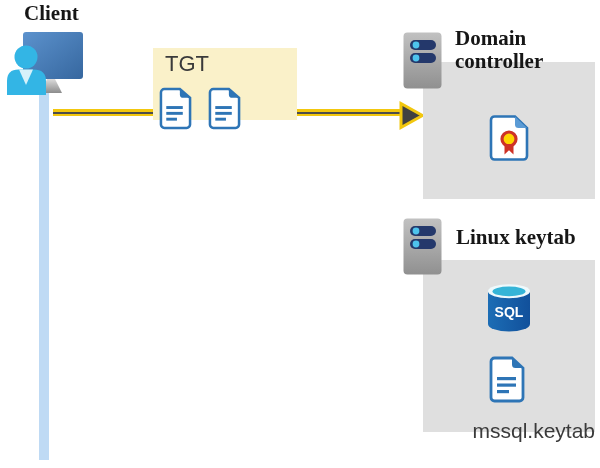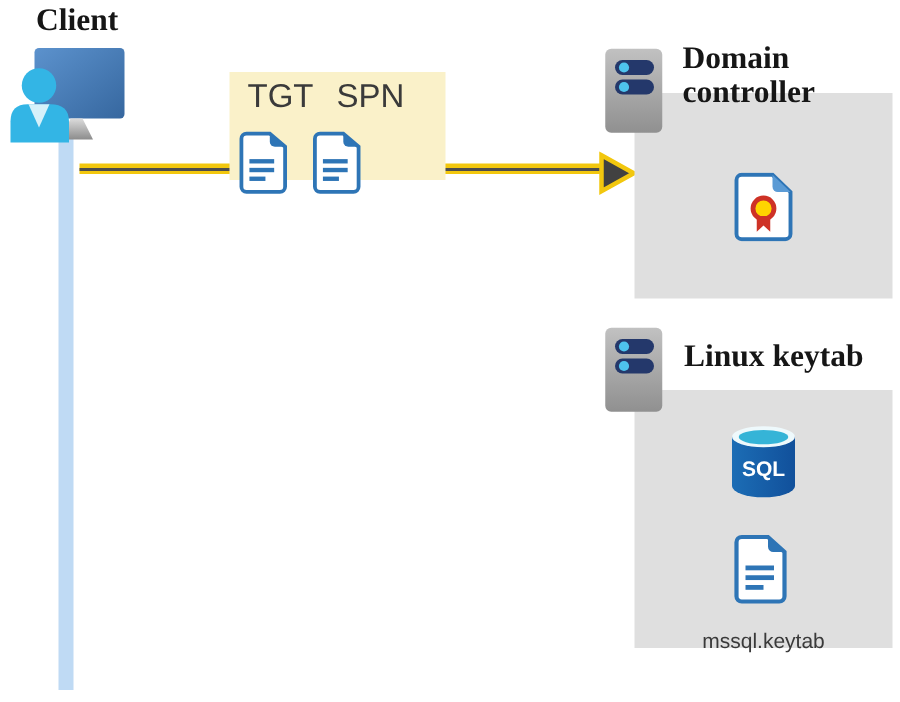--- a/index.html
+++ b/index.html
@@ -26,21 +26,21 @@
   .panel.dc{top:62px;height:137px;}
   .panel.linux{top:260px;height:172px;}
 
   .server-icon{position:absolute;left:403px;width:39px;height:57px;}
   .server-icon.dc{top:32px;}
   .server-icon.linux{top:218px;}
 
   .cert-icon{position:absolute;left:489px;top:115px;width:40px;height:46px;}
   .sql-icon{position:absolute;left:488px;top:284px;width:42px;height:48px;}
   .keytab-doc{position:absolute;left:489px;top:356px;width:36px;height:47px;}
-  .keytab-label{position:absolute;left:0;right:0;top:159px;text-align:center;font-size:14px;color:var(--label-text,#3a3a3a);}
+  .keytab-label{position:absolute;left:0;right:0;top:159px;text-align:right;font-size:21px;color:var(--label-text,#3a3a3a);}
 
   .client-label{left:24px;top:2px;}
   .dc-label{left:455px;top:3px;margin-top:24px;}
   .linux-label{left:456px;top:226px;}
   .client-icon{position:absolute;left:5px;top:30px;width:80px;height:66px;}
 </style>
 </head>
 <body>
 
 <div id="stage">
@@ -67,21 +67,20 @@
     <polygon points="42,49 50,49 57,63 36,63" fill="url(#standGrad)"></polygon>
     <g>
       <circle cx="21" cy="27" r="11.5" style="fill:var(--person-cyan,#33b5e5)"></circle>
       <path d="M2 65 L2 51 Q2 39.5 13.5 39.5 L28.5 39.5 Q41 39.5 41 51 L41 65 Z" style="fill:var(--person-cyan,#33b5e5)"></path>
       <polygon points="14,39.5 28,39.5 21,55" fill="#d6f1fa"></polygon>
     </g>
   </svg>
 
   <div class="token-box">
     <div class="token-label t0">TGT</div>
-    <div class="token-label t1">SPN</div>
     <svg class="token-doc d0" viewBox="0 0 34 43">
       <path d="M2 5 a3.5 3.5 0 0 1 3.5 -3.5 H21.5 L32 10.5 V38 a3.5 3.5 0 0 1 -3.5 3.5 H5.5 A3.5 3.5 0 0 1 2 38 Z" fill="#ffffff" style="stroke:var(--doc-blue,#2e75b6)" stroke-width="2.6"></path>
       <path d="M21.5 1.5 V7 a3.5 3.5 0 0 0 3.5 3.5 H32 Z" style="fill:var(--doc-blue,#2e75b6)"></path>
       <rect x="7.5" y="19" width="17" height="3" style="fill:var(--doc-blue,#2e75b6)"></rect>
       <rect x="7.5" y="25" width="17" height="3" style="fill:var(--doc-blue,#2e75b6)"></rect>
       <rect x="7.5" y="31" width="11" height="3" style="fill:var(--doc-blue,#2e75b6)"></rect>
     </svg>
     <svg class="token-doc d1" viewBox="0 0 34 43">
       <path d="M2 5 a3.5 3.5 0 0 1 3.5 -3.5 H21.5 L32 10.5 V38 a3.5 3.5 0 0 1 -3.5 3.5 H5.5 A3.5 3.5 0 0 1 2 38 Z" fill="#ffffff" style="stroke:var(--doc-blue,#2e75b6)" stroke-width="2.6"></path>
       <path d="M21.5 1.5 V7 a3.5 3.5 0 0 0 3.5 3.5 H32 Z" style="fill:var(--doc-blue,#2e75b6)"></path>

